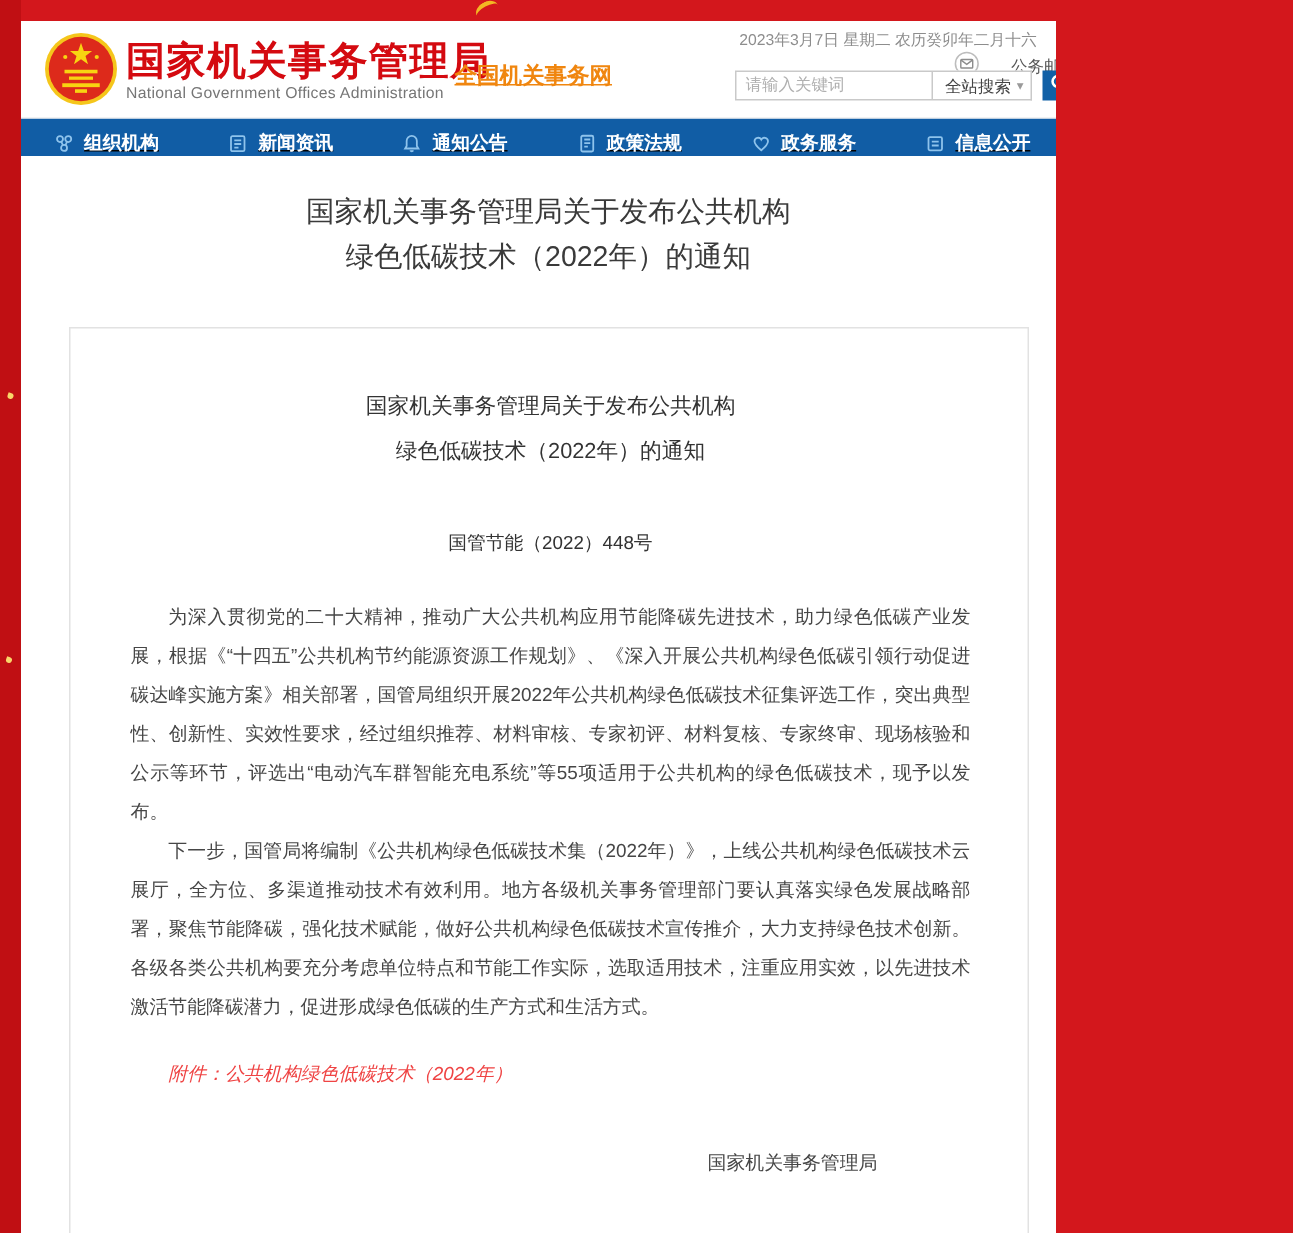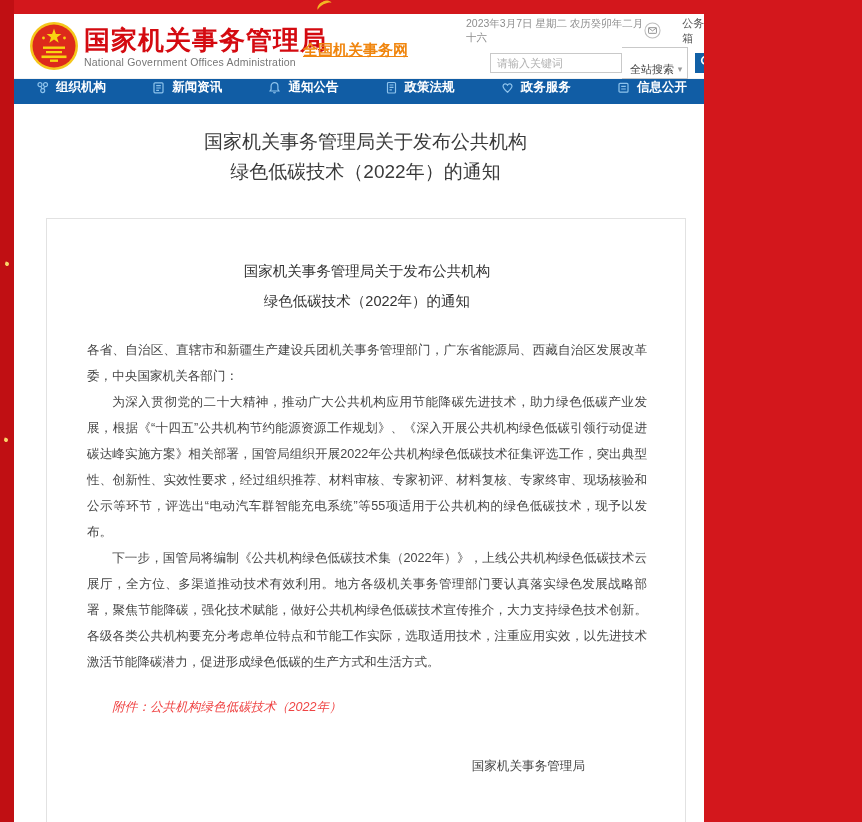--- a/index.html
+++ b/index.html
@@ -11,32 +11,32 @@
   .page{position:absolute;left:14px;top:14px;width:703px;height:808px;background:#ffffff;z-index:1;}
 
   
   .site-header{position:relative;height:64px;border-bottom:1px solid #f2f2f2;}
   .logo{position:absolute;left:15px;top:7px;width:50px;height:50px;display:block;}
   .brand-text{position:absolute;left:70px;top:12px;}
   .site-name{font-size:26px;font-weight:bold;color:#d40a10;letter-spacing:1px;line-height:28px;}
   .site-name-en{font-size:10.5px;color:#767676;margin-top:2px;letter-spacing:.2px;}
   .portal-name{position:absolute;left:289px;top:27px;font-size:15px;font-weight:bold;color:#f0860f;cursor:pointer;text-decoration:underline;}
   .header-right{position:absolute;left:452px;top:6px;width:252px;}
-  .date-row{display:flex;align-items:center;height:22px;}
+  .date-row{display:flex;align-items:center;height:22px;flex-direction:column;}
   .date-line{font-size:10.5px;color:#8d8d8d;}
   .mail{margin-left:auto;display:flex;align-items:center;gap:21px;font-size:11px;color:#555;cursor:pointer;}
   .search-row{margin-top:5px;display:flex;align-items:center;margin-left:24px;}
   .search-input{width:118px;height:18px;border:1px solid #c9c9c9;font-size:11px;padding:0 6px;color:#333;outline:none;font-family:"Liberation Sans",sans-serif;}
   .search-input::placeholder{color:#b0b0b0;}
-  .search-scope{width:60px;height:18px;border:1px solid #c9c9c9;border-left:none;display:flex;align-items:center;padding:12px 5px 0 8px;font-size:11px;color:#444;background:#fff;cursor:pointer;}
+  .search-scope{width:60px;height:18px;border:1px solid #c9c9c9;border-left:none;display:flex;align-items:center;padding:0 5px 0 8px;font-size:11px;color:#444;background:#fff;cursor:pointer;}
   .chev{margin-left:auto;color:#9a9a9a;font-size:9px;}
   .search-btn{margin-left:7px;width:26px;height:20px;background:#1160a6;border:none;display:flex;align-items:center;justify-content:center;cursor:pointer;padding:0;}
 
   
-  .nav{height:25px;background:#115da5;display:flex;align-items:flex-start;justify-content:space-between;padding:0 30px 0 22px;}
+  .nav{height:25px;background:#115da5;display:flex;align-items:flex-end;justify-content:space-between;padding:0 30px 0 22px;text-decoration:underline;}
   .nav-item{display:flex;align-items:center;gap:7px;color:#ffffff;font-size:12.5px;font-weight:bold;cursor:pointer;white-space:nowrap;}
   .nav-item svg{display:block;}
 
   
   .page-title{text-align:center;padding-top:23px;color:#3a3a3a;}
   .page-title div{font-size:19px;line-height:30px;}
 
   
   .doc-panel{position:absolute;left:32px;top:204px;width:638px;height:640px;border:1px solid #e2e2e2;background:#fff;padding:44px 38px 0 40px;box-sizing:content-box;width:560px;}
   .doc-title{text-align:center;font-size:14.5px;color:#333;line-height:17px;}
@@ -181,22 +181,22 @@
     </nav>
 
     <div class="page-title">
       <div>国家机关事务管理局关于发布公共机构</div>
       <div>绿色低碳技术（2022年）的通知</div>
     </div>
 
     <section class="doc-panel">
       <div class="doc-title">国家机关事务管理局关于发布公共机构</div>
       <div class="doc-title doc-title2">绿色低碳技术（2022年）的通知</div>
+      <div class="doc-number">国管节能（2022）448号</div>
       <div class="doc-body">
-        <p>各省、自治区、直辖市和新疆生产建设兵团机关事务管理部门，广东省能源局、西藏自治区发展改革委，中央国家机关各部门：</p>
         <p class="indent">为深入贯彻党的二十大精神，推动广大公共机构应用节能降碳先进技术，助力绿色低碳产业发展，根据《“十四五”公共机构节约能源资源工作规划》、《深入开展公共机构绿色低碳引领行动促进碳达峰实施方案》相关部署，国管局组织开展2022年公共机构绿色低碳技术征集评选工作，突出典型性、创新性、实效性要求，经过组织推荐、材料审核、专家初评、材料复核、专家终审、现场核验和公示等环节，评选出“电动汽车群智能充电系统”等55项适用于公共机构的绿色低碳技术，现予以发布。</p>
         <p class="indent">下一步，国管局将编制《公共机构绿色低碳技术集（2022年）》，上线公共机构绿色低碳技术云展厅，全方位、多渠道推动技术有效利用。地方各级机关事务管理部门要认真落实绿色发展战略部署，聚焦节能降碳，强化技术赋能，做好公共机构绿色低碳技术宣传推介，大力支持绿色技术创新。各级各类公共机构要充分考虑单位特点和节能工作实际，选取适用技术，注重应用实效，以先进技术激活节能降碳潜力，促进形成绿色低碳的生产方式和生活方式。</p>
       </div>
       <div class="attachment">附件：公共机构绿色低碳技术（2022年）</div>
       <div class="signature">国家机关事务管理局</div>
     </section>
 
   </div>
 </div>
 

